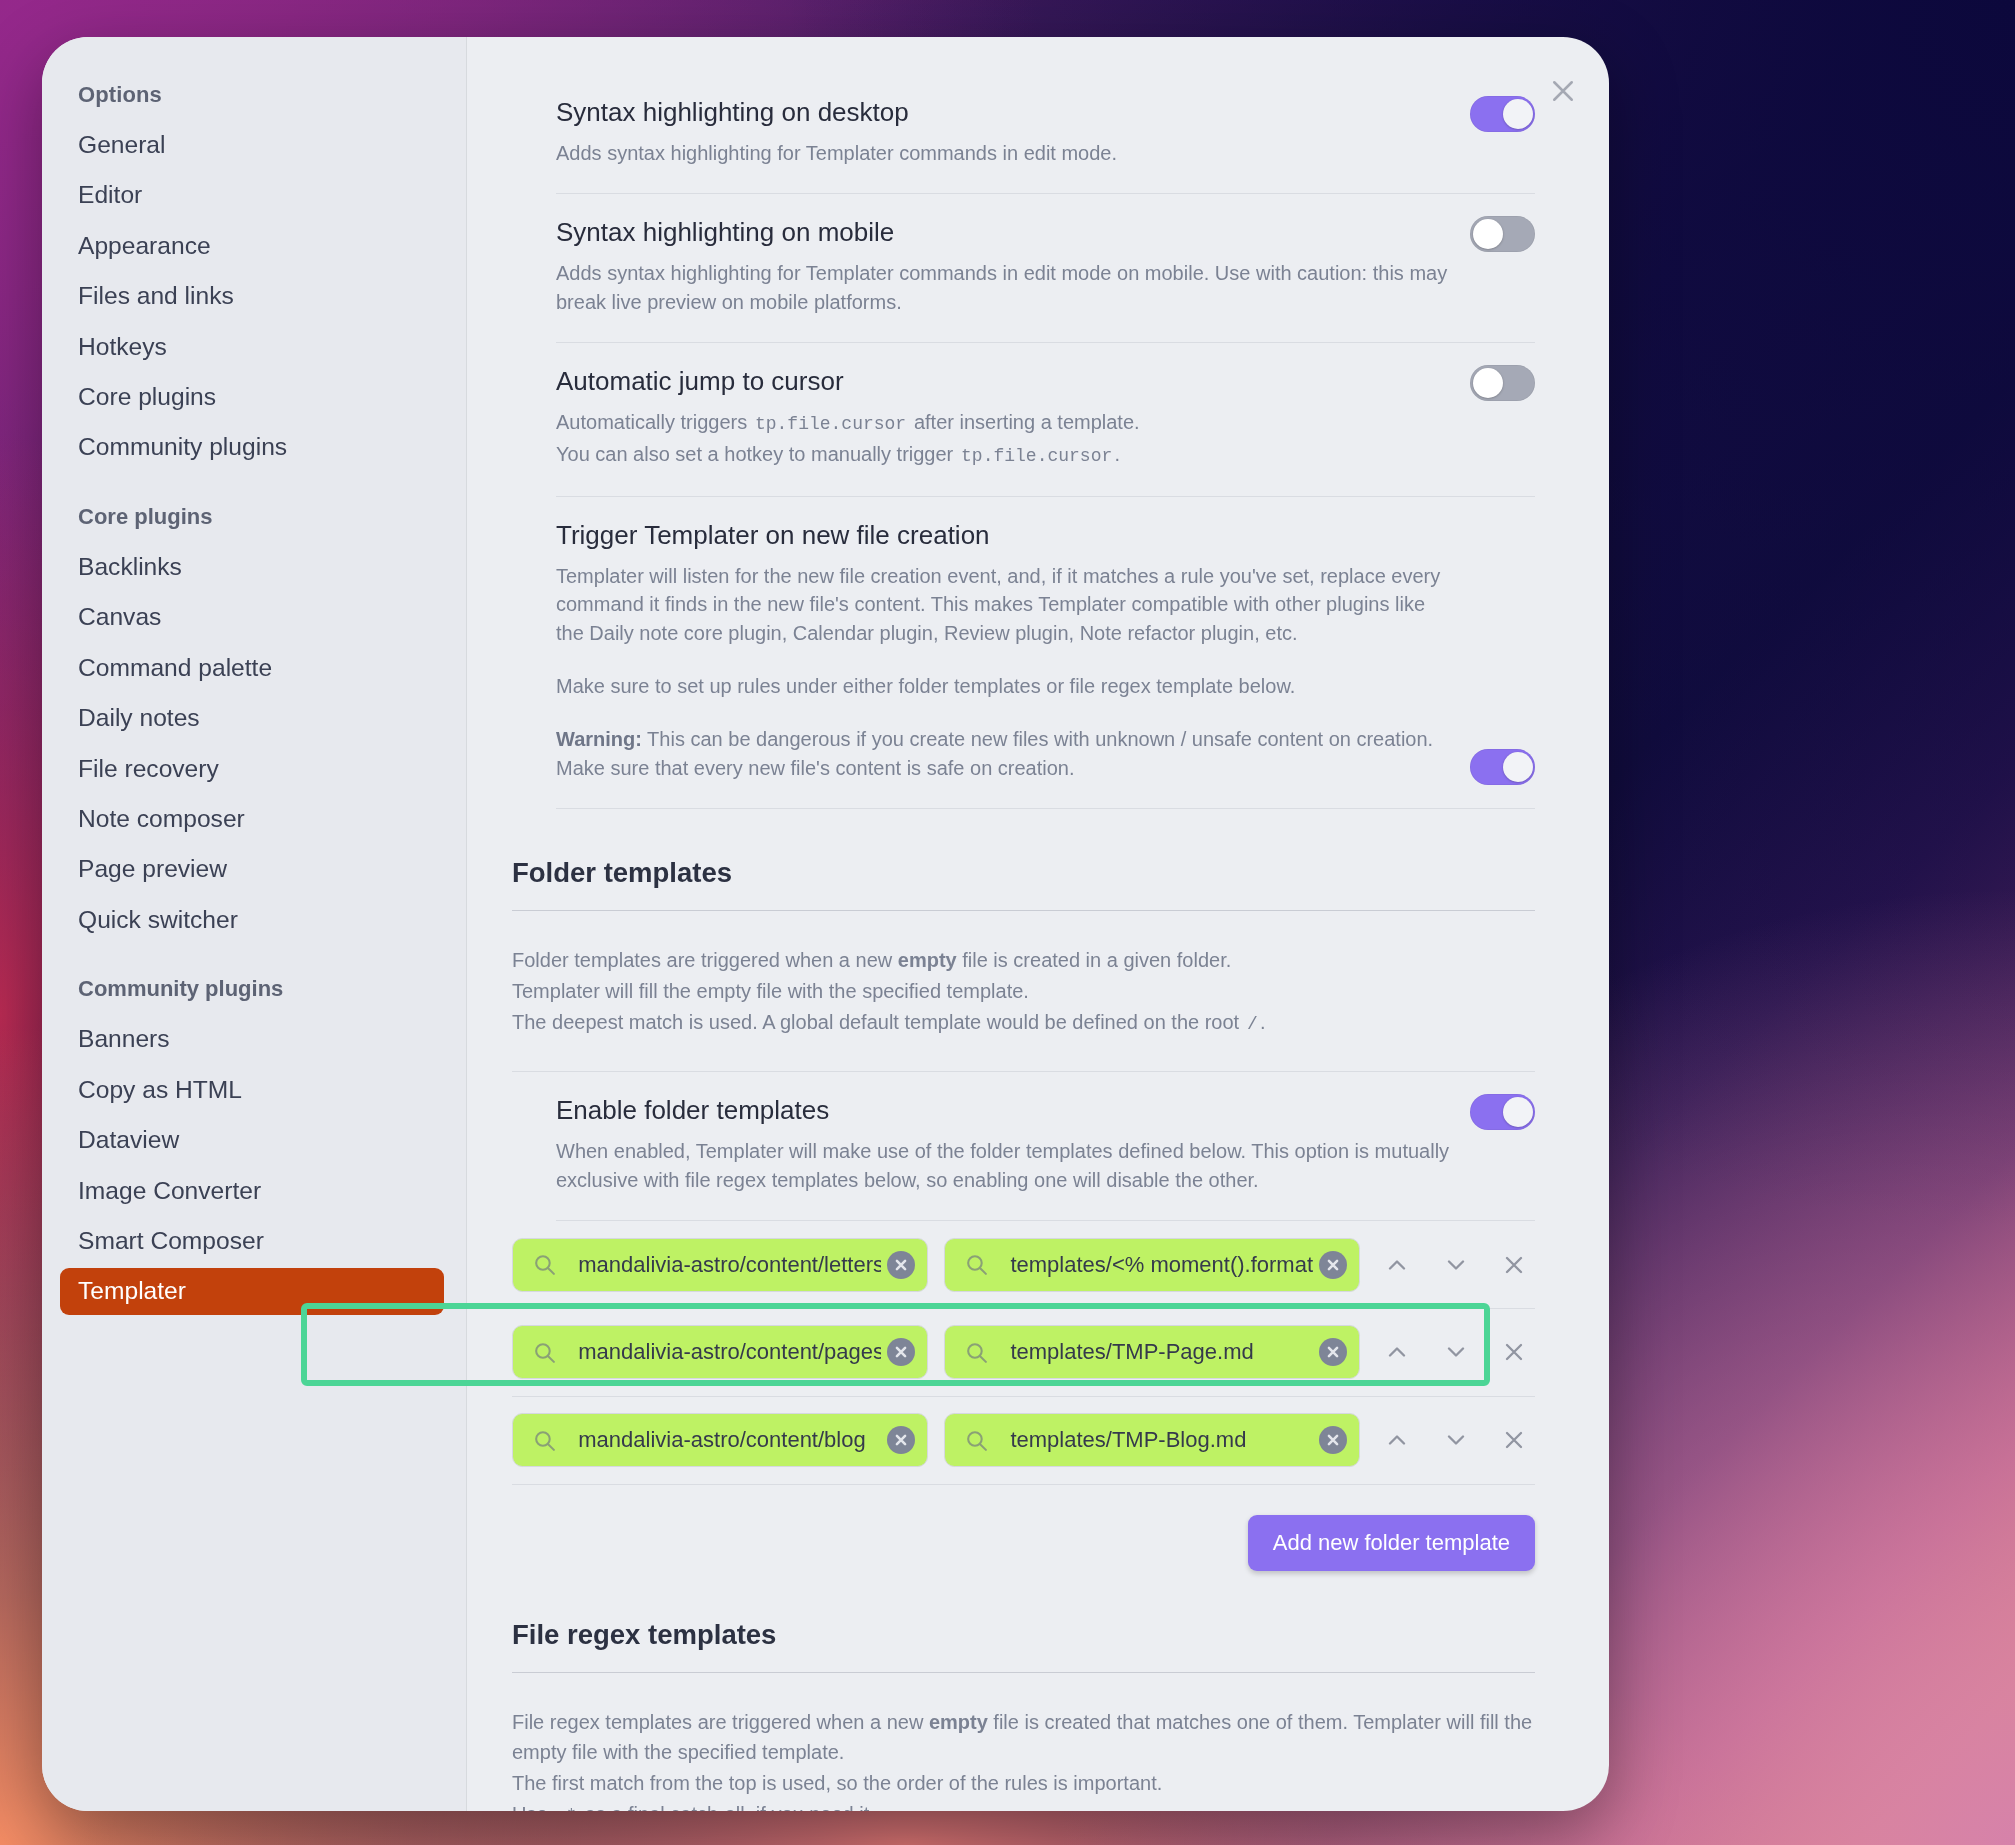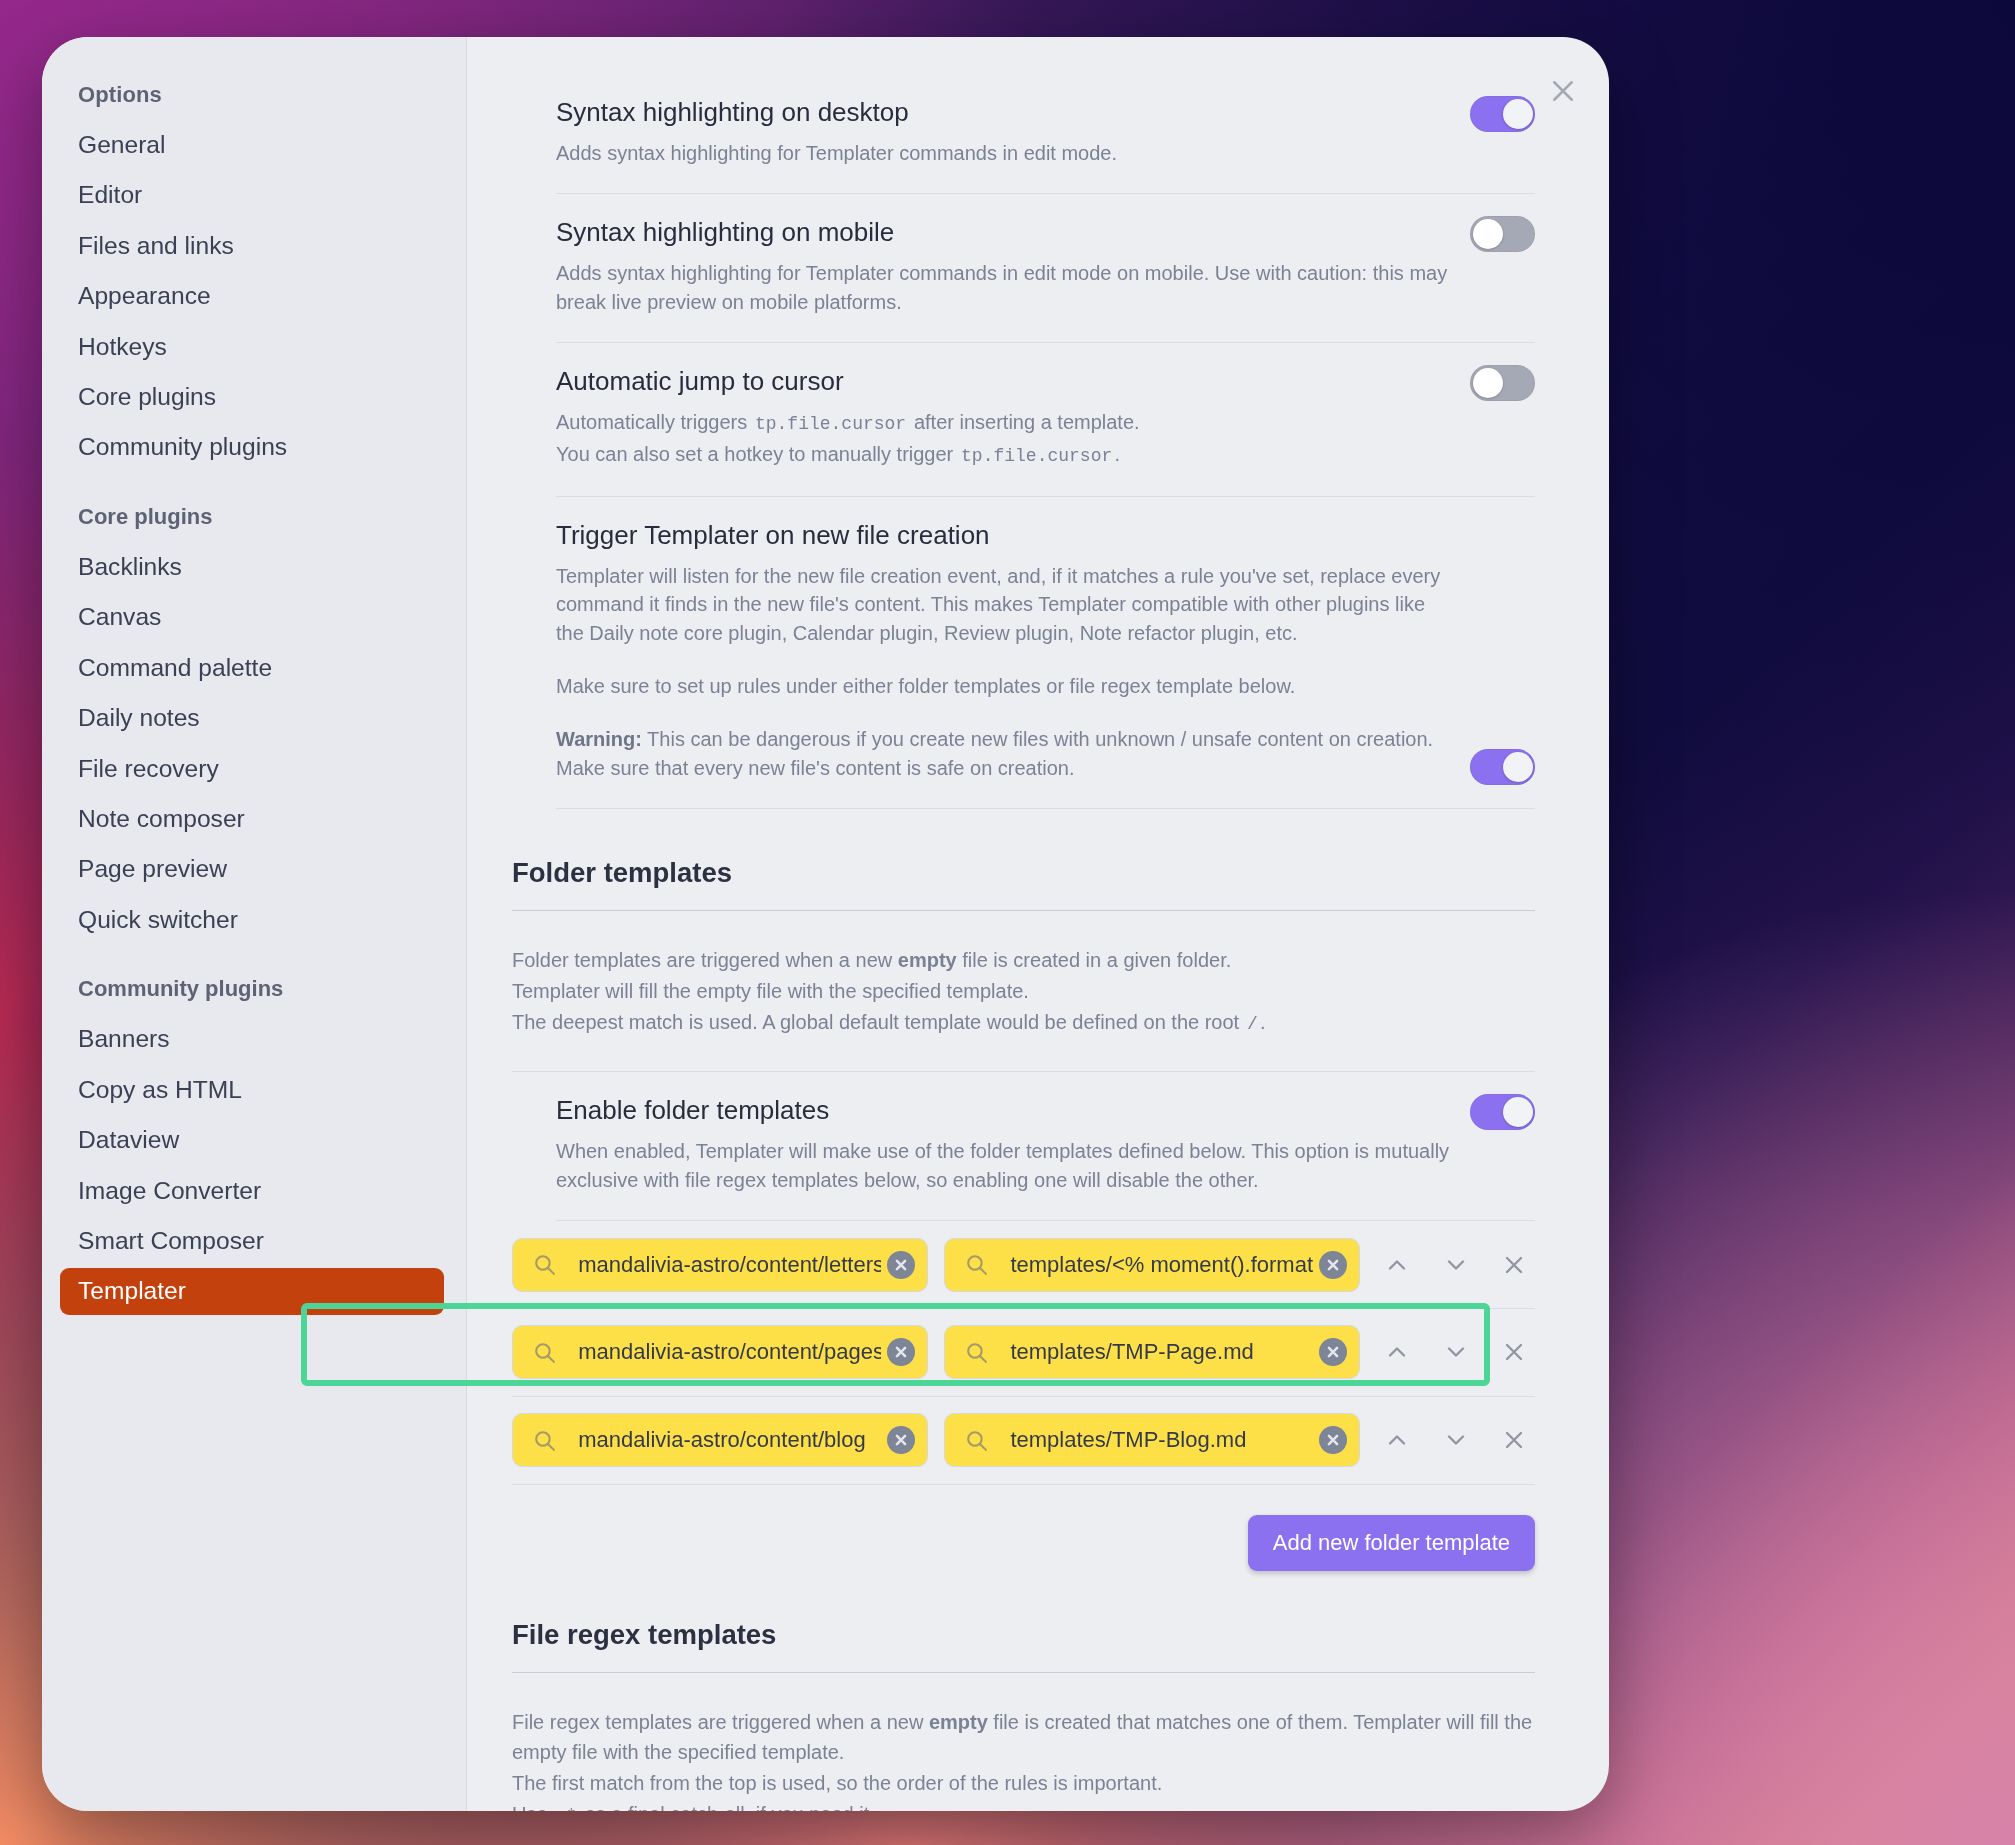--- a/index.html
+++ b/index.html
@@ -133,21 +133,21 @@
   }
 
   
   .tpl-row {
     display: flex; align-items: center; gap: 16.4px;
     padding: 16.4px 0 16.4px 0;
     border-bottom: 1.5px solid #d9dce2;
   }
   .search-field {
     position: relative; flex: 1 1 0; min-width: 0;
-    height: 54px; background: #fde047;
+    height: 54px; background: #bef264;
     border: 1.5px solid #d5d8df; border-radius: 10.4px;
     display: flex; align-items: center; padding: 0 12px 0 19.3px;
   }
   .search-field .s-icon { flex: 0 0 auto; width: 25px; height: 25px; opacity: .62; }
   .search-field .s-icon svg { display: block; width: 100%; height: 100%; }
   .search-field .s-val {
     flex: 1; min-width: 0; margin-left: 21px;
     font-size: 22px; color: #353a4b;
     white-space: nowrap; overflow: hidden;
   }
@@ -199,22 +199,22 @@
     <svg viewBox="0 0 24 24" fill="none" stroke="#6b7080" stroke-width="2" stroke-linecap="round">
       <path d="M5 5 L19 19 M19 5 L5 19"></path>
     </svg>
   </div>
 
   <div class="sidebar">
     <div class="side-head">Options</div>
 
     <div class="side-item">General</div>
     <div class="side-item">Editor</div>
+    <div class="side-item">Appearance</div>
     <div class="side-item">Files and links</div>
-    <div class="side-item">Appearance</div>
     <div class="side-item">Hotkeys</div>
     <div class="side-item">Core plugins</div>
     <div class="side-item">Community plugins</div>
 
     <div class="side-group-head">Core plugins</div>
     <div class="side-item">Backlinks</div>
     <div class="side-item">Canvas</div>
     <div class="side-item">Command palette</div>
     <div class="side-item">Daily notes</div>
     <div class="side-item">File recovery</div>

